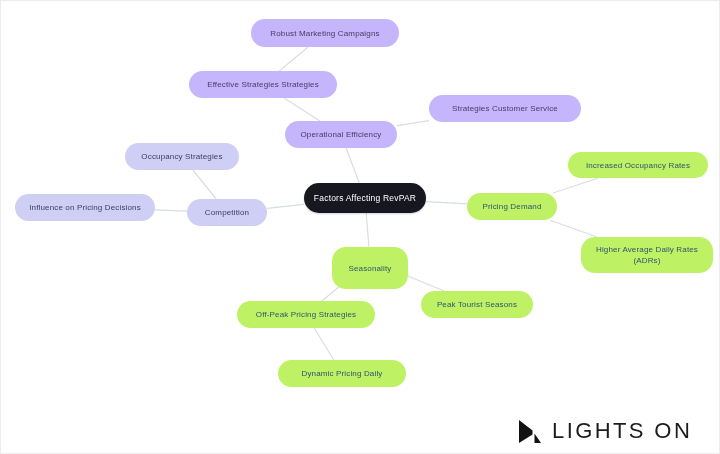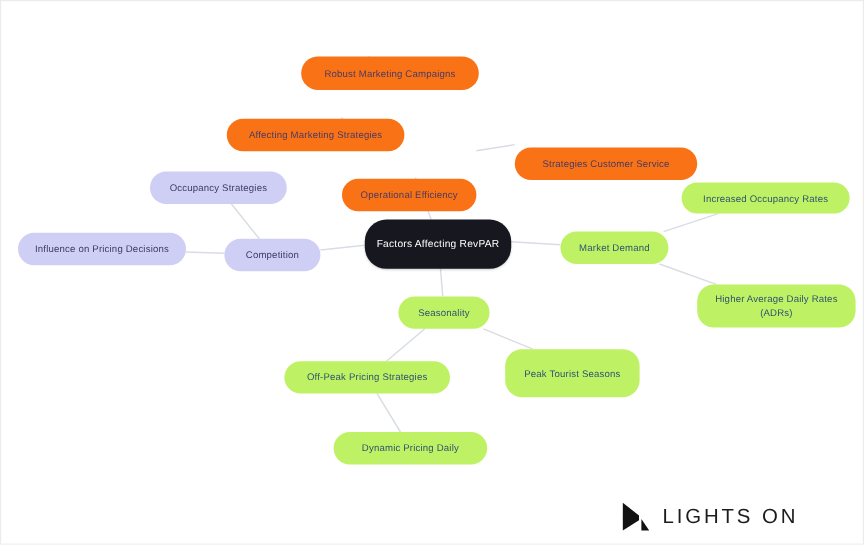--- a/index.html
+++ b/index.html
@@ -42,23 +42,22 @@
   }
   .node-root {
     background: #17181f;
     color: #ffffff;
     border-radius: 18px;
     font-size: 8.5px;
     letter-spacing: 0.2px;
     box-shadow: 0 1px 2px rgba(0,0,0,0.18);
   }
   .node-purple {
-    background: #f97316;
+    background: #c4b5fd;
     color: #4a3a63;
-    margin-top: 28px;
   }
   .node-periwinkle {
     background: #cfcef5;
     color: #3d3b66;
   }
   .node-blue {
     background: #bef264;
     color: #2f5470;
   }
   .logo {
@@ -67,21 +66,21 @@
     align-items: center;
     gap: 9px;
     z-index: 3;
   }
   .logo-mark {
     width: 26px;
     height: 25px;
     display: block;
   }
   .logo-text {
-    font-size: 17px;
+    font-size: 22px;
     letter-spacing: 2.4px;
     color: #1c1c1c;
     font-family: "Liberation Sans", sans-serif;
     font-weight: 400;
     white-space: nowrap;
   }
 </style>
 </head>
 <body>
 
@@ -98,34 +97,34 @@
       <line x1="215.15178571428572" y1="198" x2="191.84821428571428" y2="169" stroke="#d8dde3" stroke-width="1.2"></line>
       <line x1="186" y1="210.09154929577466" x2="154" y2="208.96478873239437" stroke="#d8dde3" stroke-width="1.2"></line>
       <line x1="551.9879518072289" y1="192" x2="597.5301204819277" y2="177" stroke="#d8dde3" stroke-width="1.2"></line>
       <line x1="548.5773195876288" y1="219" x2="595.8969072164948" y2="236" stroke="#d8dde3" stroke-width="1.2"></line>
       <line x1="401.82954545454544" y1="273" x2="443.17045454545456" y2="290" stroke="#d8dde3" stroke-width="1.2"></line>
       <line x1="353" y1="273" x2="321" y2="300" stroke="#d8dde3" stroke-width="1.2"></line>
       <line x1="313.23728813559325" y1="327" x2="332.76271186440675" y2="359" stroke="#d8dde3" stroke-width="1.2"></line>
     </svg>
 
   <div id="nodes-layer">
-      <div class="node node-root" style="left: 303px; top: 182px; width: 122px; height: 41px;">Factors Affecting RevPAR</div>
+      <div class="node node-root" style="left: 303px; top: 182px; width: 122px; height: 30px;">Factors Affecting RevPAR</div>
       <div class="node node-purple" style="left: 250px; top: 18px; width: 148px; height: 28px;">Robust Marketing Campaigns</div>
-      <div class="node node-purple" style="left: 188px; top: 70px; width: 148px; height: 27px;">Affecting Marketing Strategies</div>
+      <div class="node node-purple" style="left: 188px; top: 70px; width: 148px; height: 27px;">Effective Strategies Strategies</div>
       <div class="node node-purple" style="left: 284px; top: 120px; width: 112px; height: 27px; text-align: right;">Operational Efficiency</div>
       <div class="node node-purple" style="left: 428px; top: 94px; width: 152px; height: 27px;">Strategies Customer Service</div>
       <div class="node node-periwinkle" style="left: 124px; top: 142px; width: 114px; height: 27px;">Occupancy Strategies</div>
       <div class="node node-periwinkle" style="left: 14px; top: 193px; width: 140px; height: 27px; text-align: center;">Influence on Pricing Decisions</div>
       <div class="node node-periwinkle" style="left: 186px; top: 198px; width: 80px; height: 27px;">Competition</div>
-      <div class="node node-blue" style="left: 466px; top: 192px; width: 90px; height: 27px;">Market Demand</div>
+      <div class="node node-blue" style="left: 466px; top: 192px; width: 90px; height: 27px;">Pricing Demand</div>
       <div class="node node-blue" style="left: 567px; top: 151px; width: 140px; height: 26px;">Increased Occupancy Rates</div>
       <div class="node node-blue" style="left: 580px; top: 236px; width: 132px; height: 36px;">Higher Average Daily Rates
 (ADRs)</div>
-      <div class="node node-blue" style="left: 331px; top: 246px; width: 76px; height: 27px;">Seasonality</div>
-      <div class="node node-blue" style="left: 420px; top: 290px; width: 112px; height: 40px;">Peak Tourist Seasons</div>
+      <div class="node node-blue" style="left: 331px; top: 246px; width: 76px; height: 42px;">Seasonality</div>
+      <div class="node node-blue" style="left: 420px; top: 290px; width: 112px; height: 27px;">Peak Tourist Seasons</div>
       <div class="node node-blue" style="left: 236px; top: 300px; width: 138px; height: 27px;">Off-Peak Pricing Strategies</div>
       <div class="node node-blue" style="left: 277px; top: 359px; width: 128px; height: 27px;">Dynamic Pricing Daily</div>
     </div>
 
   <div class="logo" style="left: 516px; top: 417px;">
     <svg class="logo-mark" viewBox="0 0 26 25" xmlns="http://www.w3.org/2000/svg">
       <path d="M2 1 L2 24 L15.5 15.5 L15.5 11.5 Z" fill="#121212"></path>
       <path d="M17.5 14.5 L24 24 L17.5 24 Z" fill="#121212"></path>
     </svg>
     <span class="logo-text">LIGHTS ON</span>

